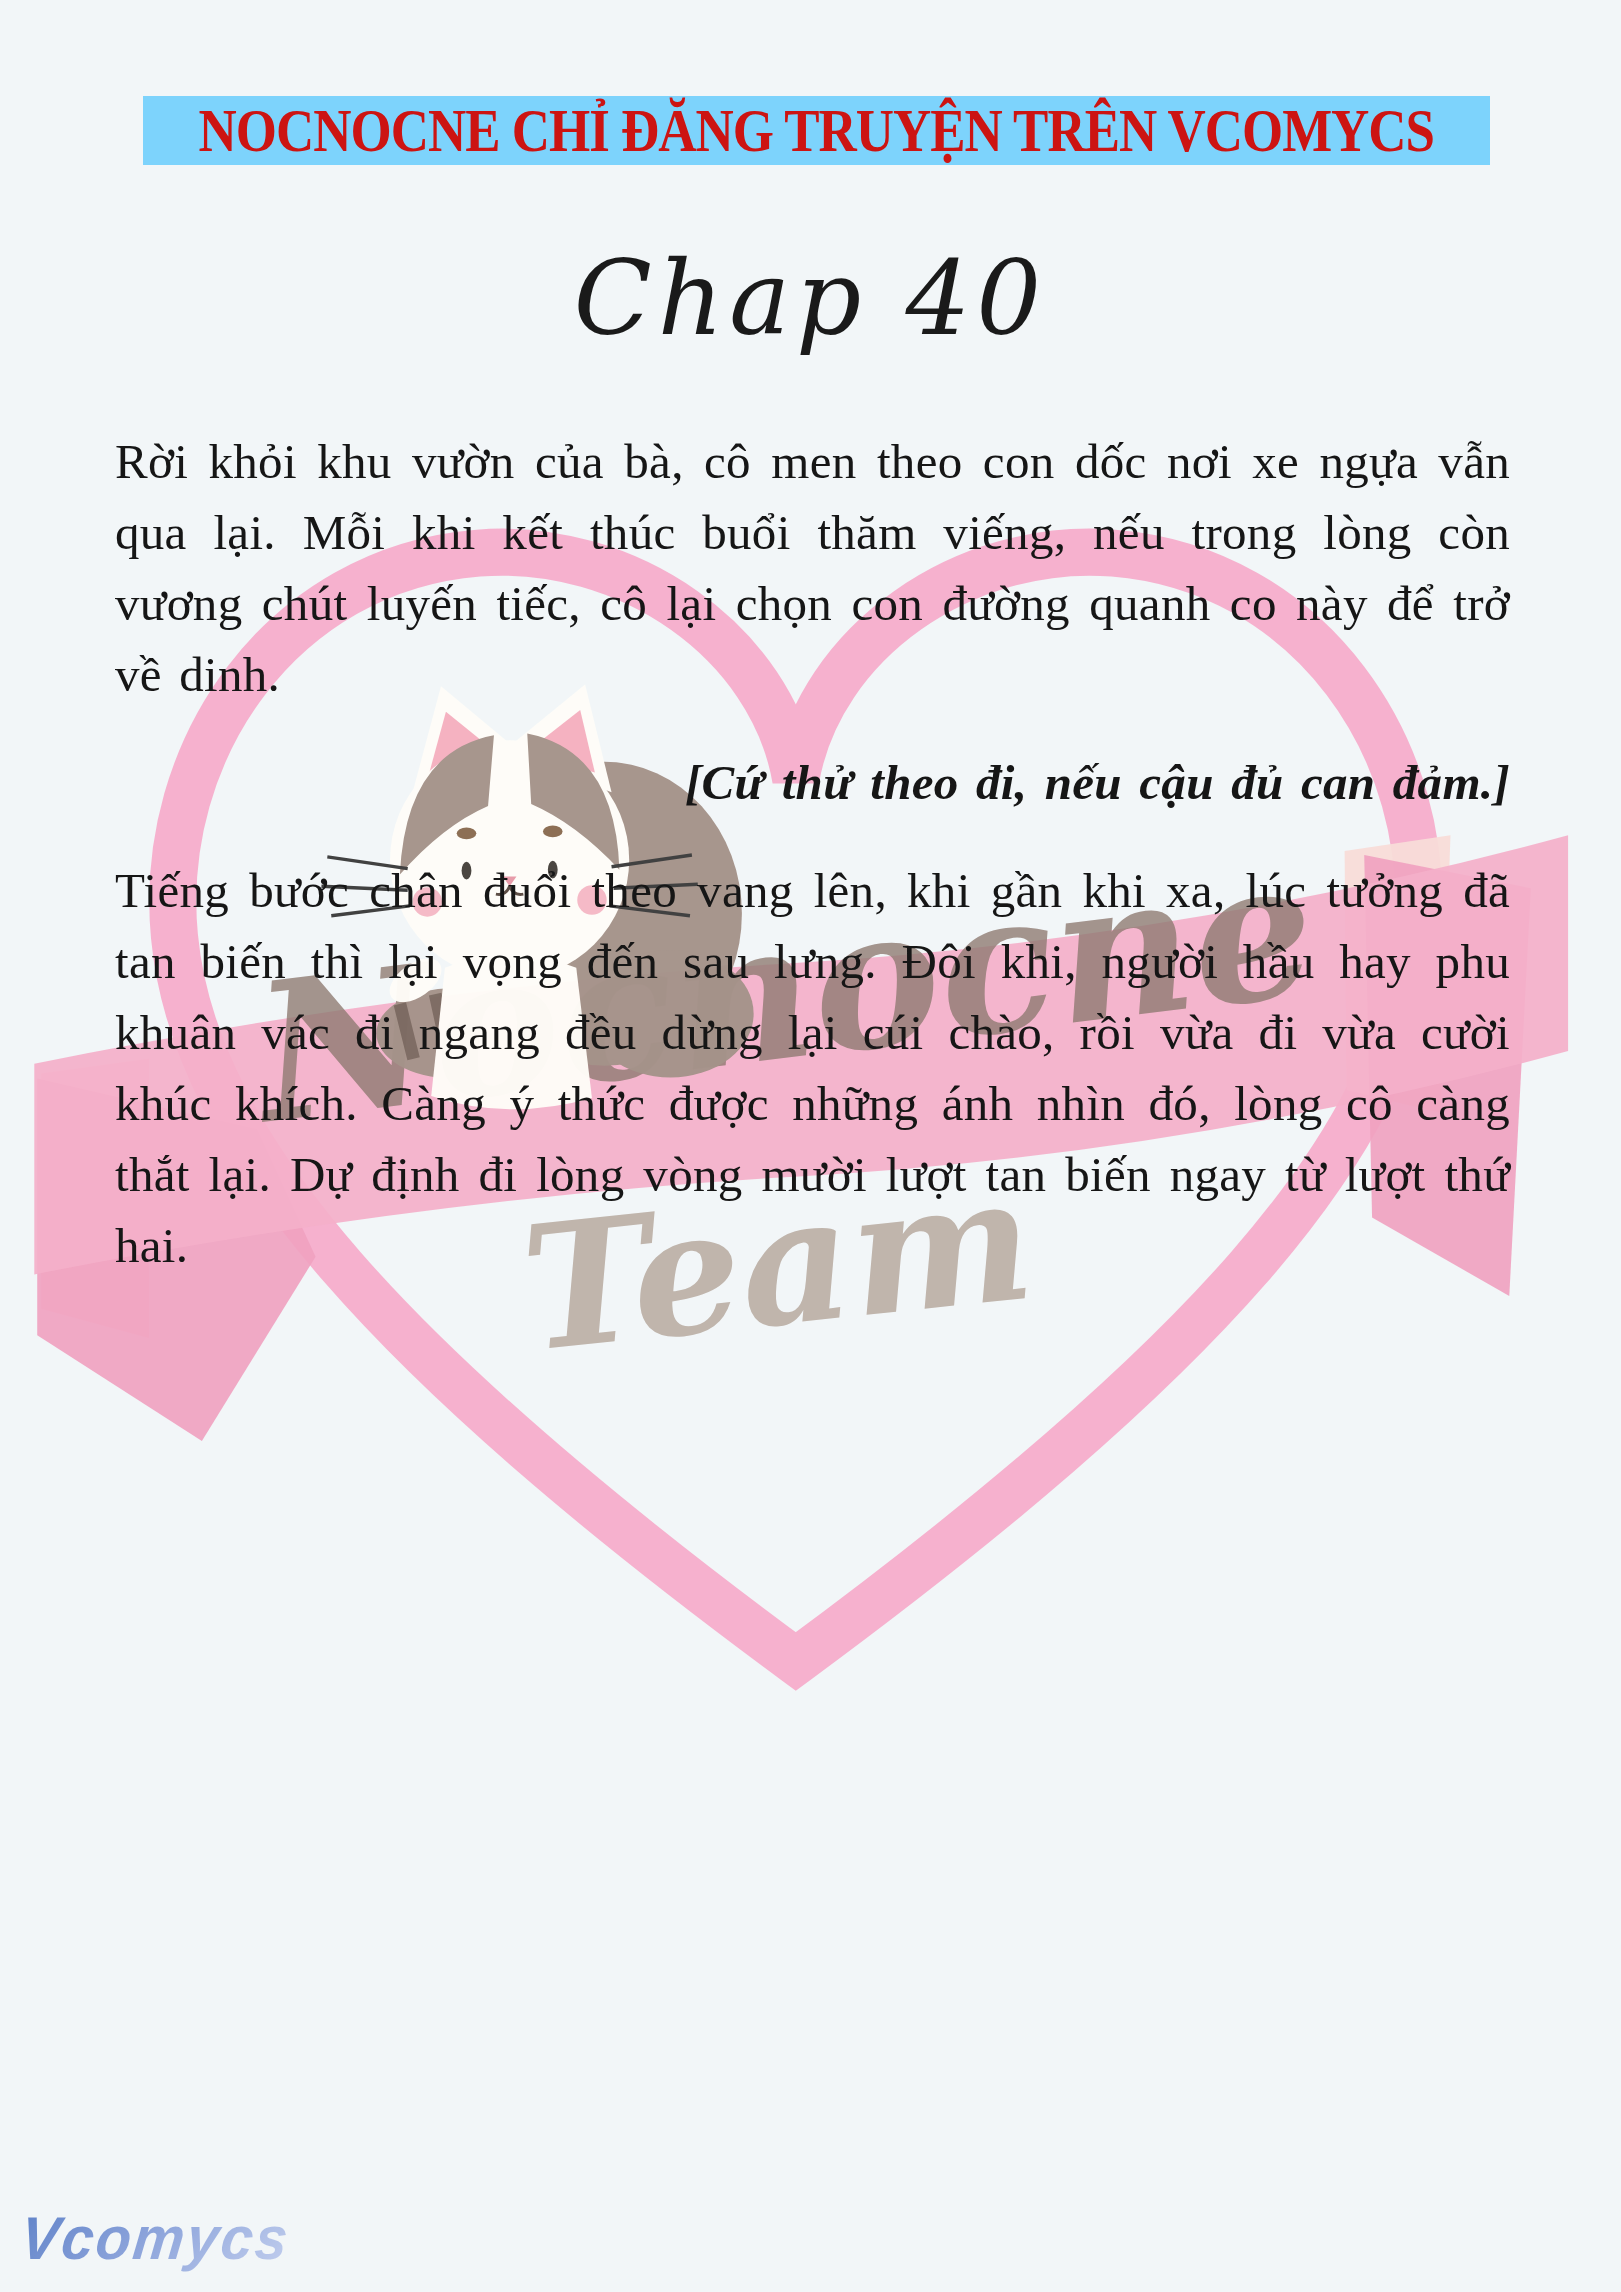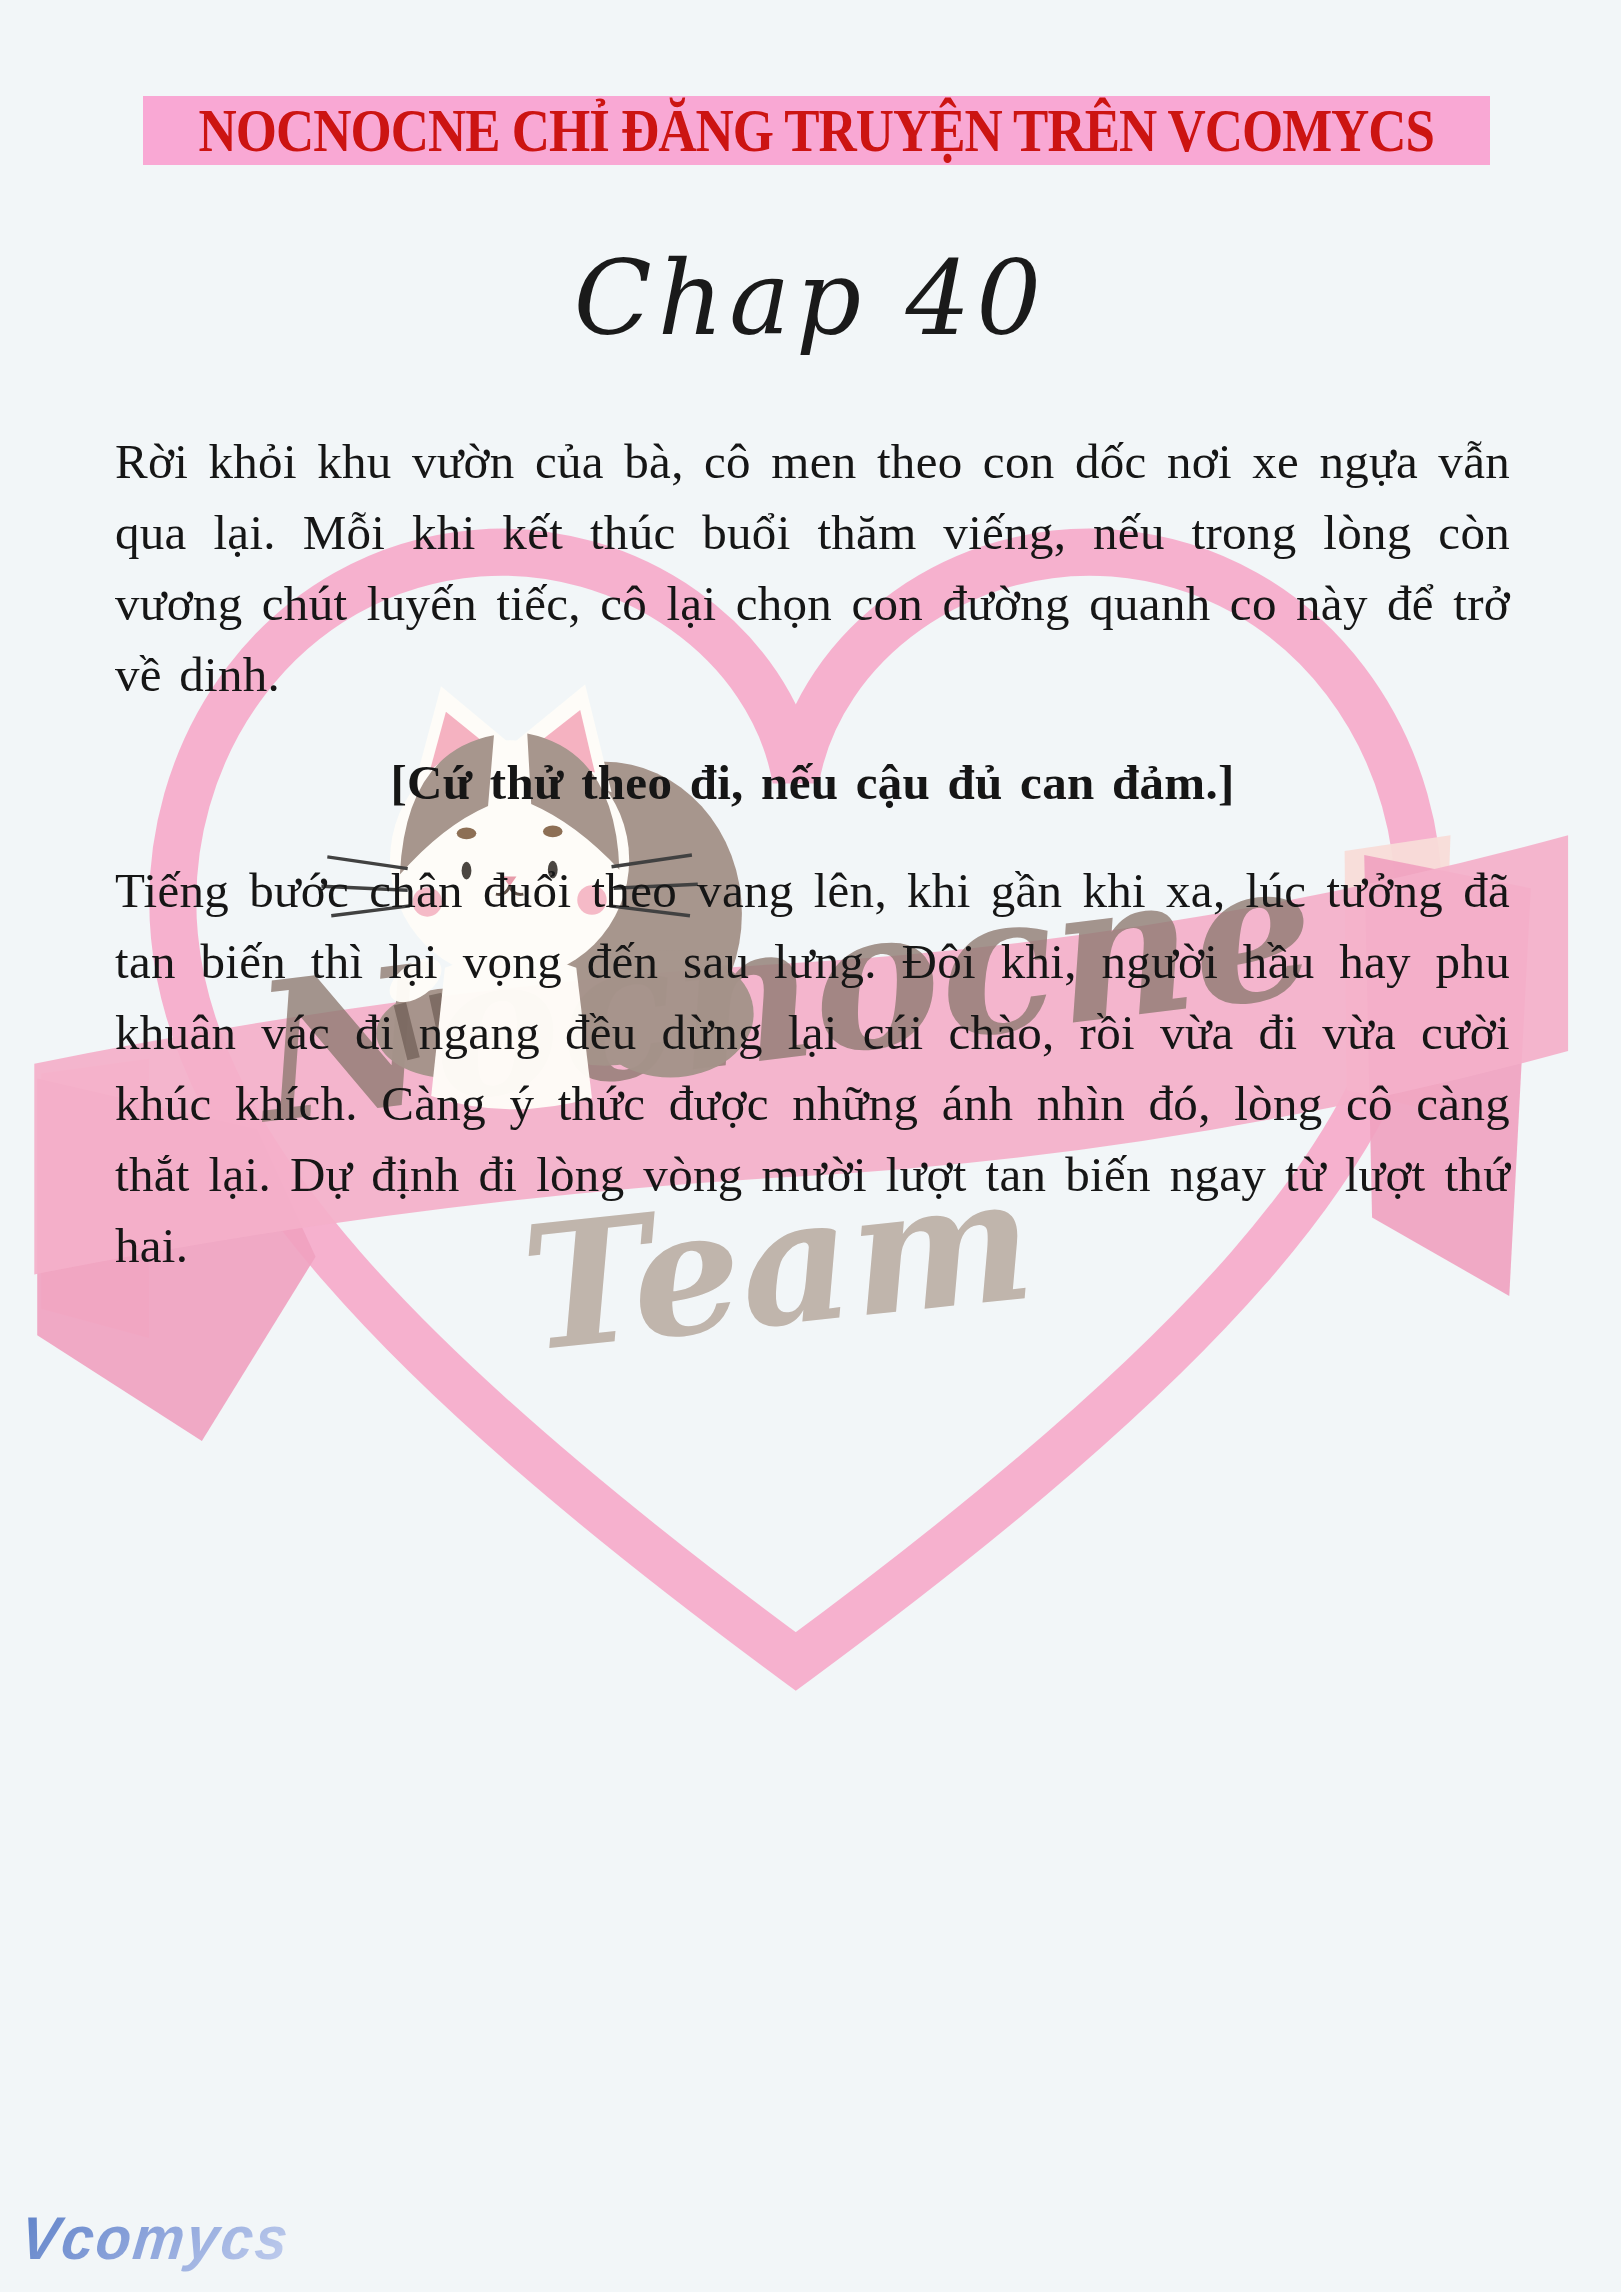--- a/index.html
+++ b/index.html
@@ -11,21 +11,21 @@
     overflow:hidden;
     font-family:"Liberation Serif", serif;
   }
   
   .watermark{
     position:absolute;left:0;top:0;z-index:1;
   }
   
   .banner{
     position:absolute;left:143px;top:96px;width:1347px;height:69px;
-    background:#f9a8d4;
+    background:#7dd3fc;
     display:flex;align-items:center;justify-content:center;
     z-index:3;
   }
   .banner span{
     font-family:"Liberation Serif", serif;
     font-weight:bold;
     font-size:54px;
     letter-spacing:-1px;
     color:#cc1412;
     white-space:nowrap;
@@ -52,21 +52,22 @@
     line-height:71px;
     letter-spacing:0.3px;
     word-spacing:4.9px;
     color:#161616;
     text-align:justify;
   }
   .body-text p{margin:10px;}
   .body-text p + p{margin-top:37px;}
   .body-text p.quote{
     font-weight:bold;
-    text-align:center;
+    font-style:italic;
+    text-align:right;
   }
   
   .logo{
     position:absolute;left:24.5px;top:2203px;
     z-index:3;
     font-family:"Liberation Sans", sans-serif;
     font-weight:bold;
     font-style:italic;
     font-size:55px;
     letter-spacing:2px;

